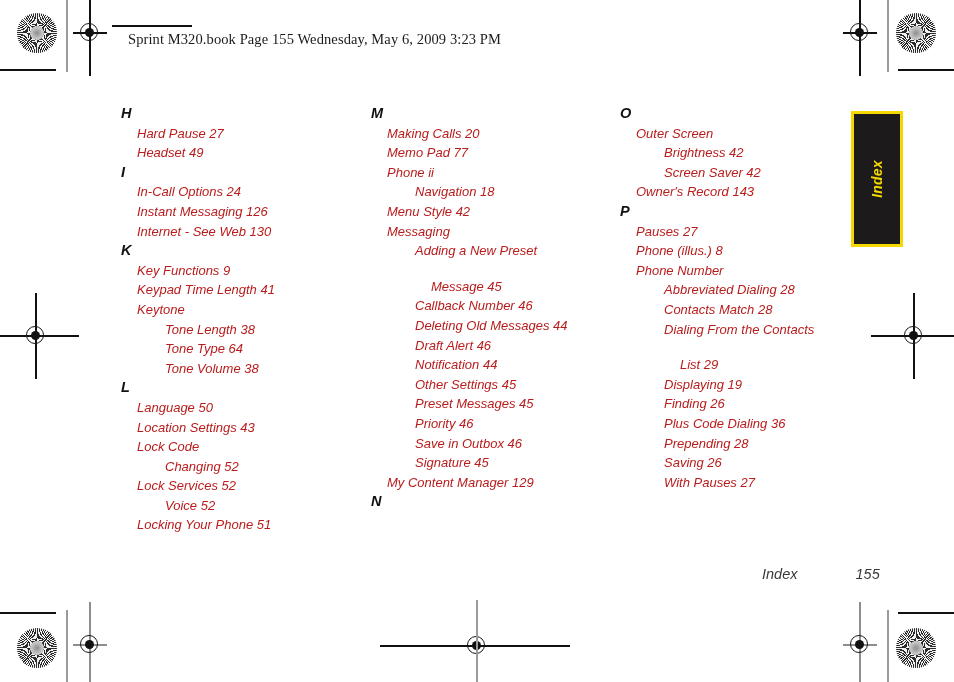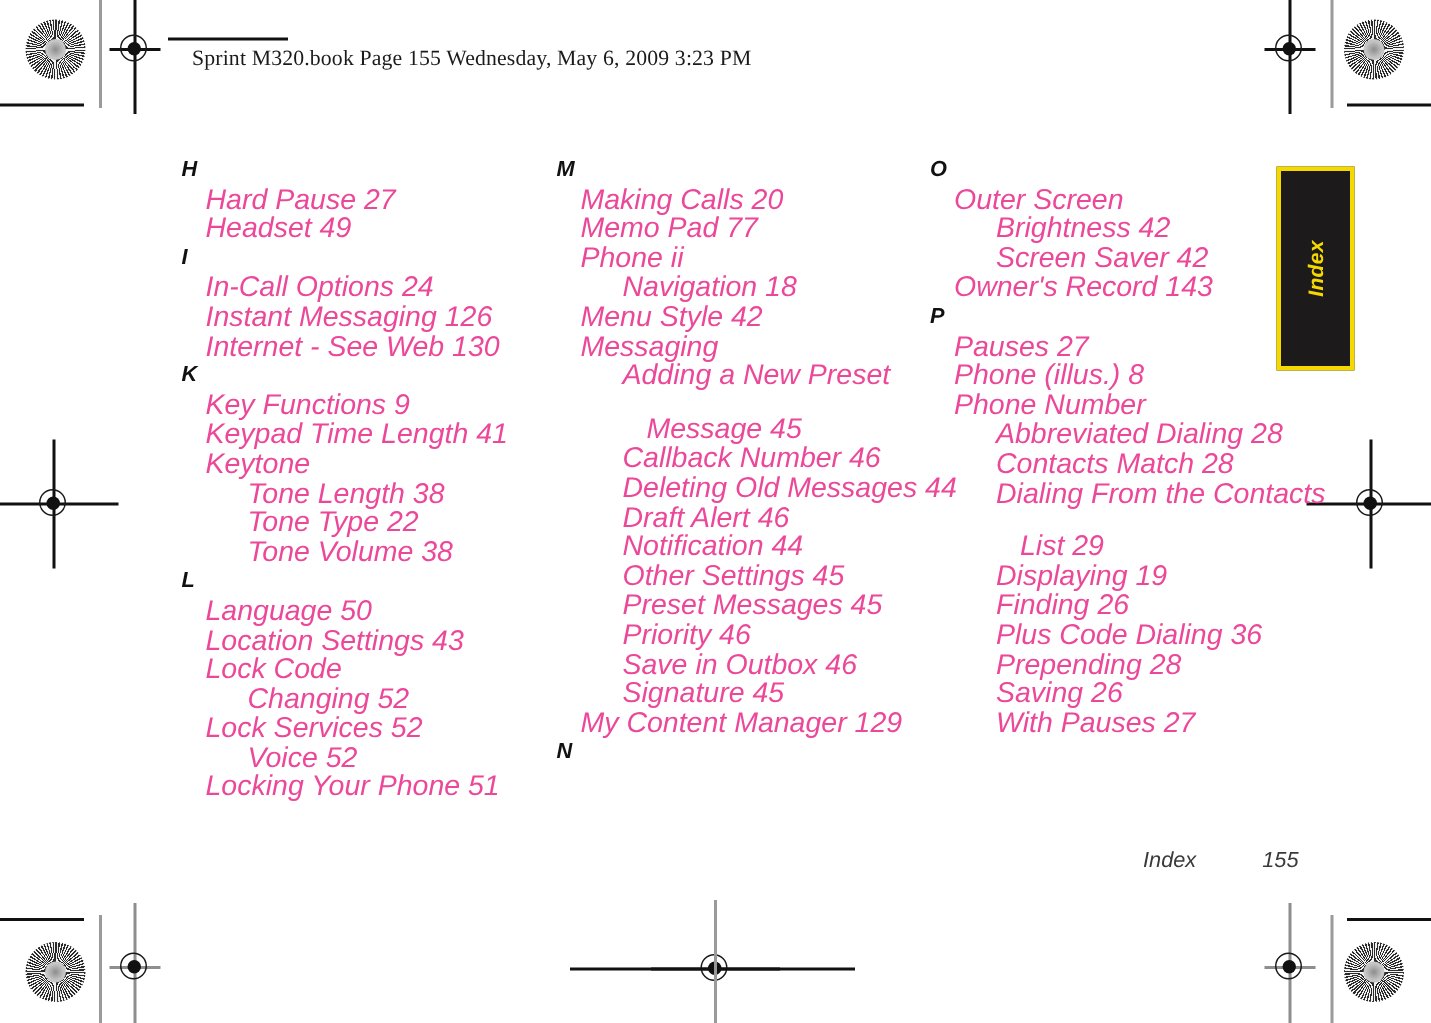--- a/index.html
+++ b/index.html
@@ -121,23 +121,23 @@
   .letter-heading {
     font-size: 14.5px;
     font-weight: bold;
     font-style: italic;
     color: #111111;
     line-height: 19.6px;
     margin: 0;
     padding-left: 3px;
   }
   .entry {
-    font-size: 19px;
+    font-size: 13px;
     font-style: italic;
-    color: #ec4899;
+    color: #b91c1c;
     line-height: 19.6px;
     margin: 0;
     white-space: nowrap;
   }
   .lvl-1 { padding-left: 19px; }
   .lvl-2 { padding-left: 47px; }
   .lvl-2-wrap { padding-left: 63px; margin-top: 16px; }
 
   
   .side-tab {
@@ -168,21 +168,21 @@
     position: absolute;
     left: 762px;
     top: 566px;
     font-size: 14.5px;
     font-style: italic;
     color: #3a3a3a;
     white-space: nowrap;
   }
   .footer .folio {
     display: inline-block;
-    margin-left: 40px;
+    margin-left: 54px;
   }
 </style>
 </head>
 <body>
 
 <div id="page">
 
   <div class="trim-line" style="left:66px; top:0px; width:1.5px; height:72px;"></div>
   <div class="trim-line black" style="left:0px; top:69px; width:56px; height:1.5px;"></div>
   <div class="trim-line" style="left:887px; top:0px; width:1.5px; height:72px;"></div>
@@ -252,21 +252,21 @@
         <div class="entry lvl-1">Headset 49</div>
         <div class="letter-heading">I</div>
         <div class="entry lvl-1">In-Call Options 24</div>
         <div class="entry lvl-1">Instant Messaging 126</div>
         <div class="entry lvl-1">Internet - See Web 130</div>
         <div class="letter-heading">K</div>
         <div class="entry lvl-1">Key Functions 9</div>
         <div class="entry lvl-1">Keypad Time Length 41</div>
         <div class="entry lvl-1">Keytone</div>
         <div class="entry lvl-2">Tone Length 38</div>
-        <div class="entry lvl-2">Tone Type 22</div>
+        <div class="entry lvl-2">Tone Type 64</div>
         <div class="entry lvl-2">Tone Volume 38</div>
         <div class="letter-heading">L</div>
         <div class="entry lvl-1">Language 50</div>
         <div class="entry lvl-1">Location Settings 43</div>
         <div class="entry lvl-1">Lock Code</div>
         <div class="entry lvl-2">Changing 52</div>
         <div class="entry lvl-1">Lock Services 52</div>
         <div class="entry lvl-2">Voice 52</div>
         <div class="entry lvl-1">Locking Your Phone 51</div>
       </div>

